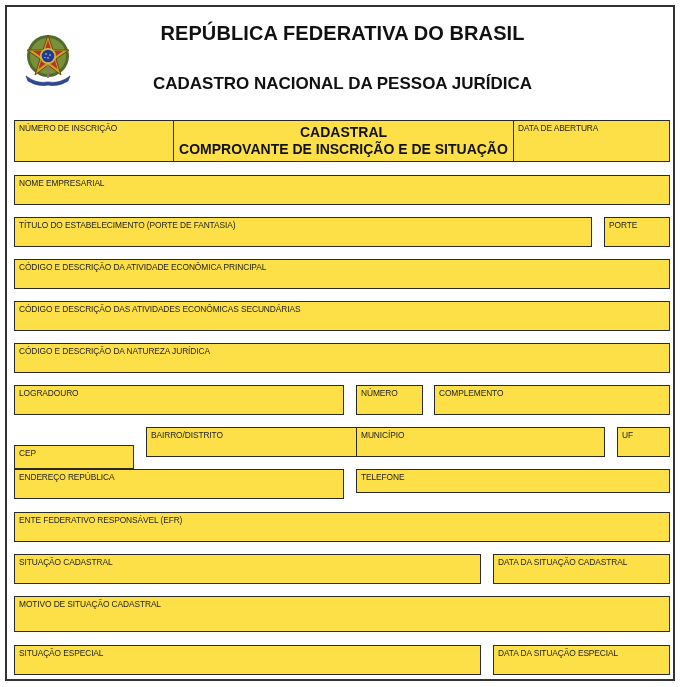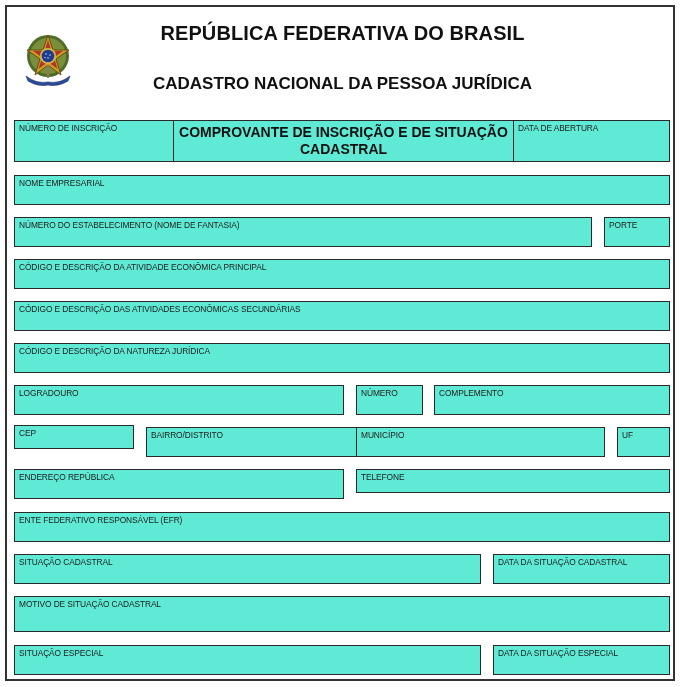--- a/index.html
+++ b/index.html
@@ -5,21 +5,21 @@
   html, body { margin: 0; padding: 0; background: #ffffff; }
   body { width: 685px; height: 687px; position: relative; overflow: hidden;
          font-family: "Liberation Sans", sans-serif; color: #111; }
   .page { position: absolute; left: 5px; top: 5px; width: 670px; height: 676px;
           border: 2px solid #333; box-sizing: border-box; background: #fff; }
   .title1 { position: absolute; left: 0; width: 685px; top: 22px; text-align: center;
             font-size: 20px; font-weight: bold; letter-spacing: 0.1px; }
   .title2 { position: absolute; left: 0; width: 685px; top: 74px; text-align: center;
             font-size: 17px; font-weight: bold; }
   .emblem { position: absolute; left: 22px; top: 32px; width: 52px; height: 56px; }
-  .box { position: absolute; border: 1.6px solid #2a2a2a; box-sizing: border-box; background: #5eead4; text-decoration: underline; }
+  .box { position: absolute; border: 1.6px solid #2a2a2a; box-sizing: border-box; background: #fde047; text-decoration: underline; }
   .lbl { position: absolute; left: 4px; top: 2px; font-size: 8.4px; letter-spacing: -0.1px;
          white-space: nowrap; color: #222; }
   .val { position: absolute; left: 4px; top: 14px; font-size: 10px; white-space: nowrap; color: #000; }
   .comprovante { position: absolute; left: 0; right: 0; top: 3px; text-align: center;
                  font-size: 14px; font-weight: bold; line-height: 17px; }
 </style>
 </head>
 <body>
 
 <div class="page"></div>
@@ -41,36 +41,36 @@
 
 <div class="title1">REPÚBLICA FEDERATIVA DO BRASIL</div>
 <div class="title2">CADASTRO NACIONAL DA PESSOA JURÍDICA</div>
 
 <div class="box" style="left:14px;top:120px;width:160px;height:42px;">
   <span class="lbl">NÚMERO DE INSCRIÇÃO</span>
   <span class="val"></span>
 </div>
 <div class="box" style="left:173px;top:120px;width:341px;height:42px;">
   <div class="comprovante">
+    <div>CADASTRAL</div>
     <div>COMPROVANTE DE INSCRIÇÃO E DE SITUAÇÃO</div>
-    <div>CADASTRAL</div>
   </div>
 </div>
 <div class="box" style="left:513px;top:120px;width:157px;height:42px;">
   <span class="lbl">DATA DE ABERTURA</span>
   <span class="val"></span>
 </div>
 
 <div class="box" style="left:14px;top:175px;width:656px;height:30px;">
   <span class="lbl">NOME EMPRESARIAL</span>
   <span class="val"></span>
 </div>
 
 <div class="box" style="left:14px;top:217px;width:578px;height:30px;">
-  <span class="lbl">NÚMERO DO ESTABELECIMENTO (NOME DE FANTASIA)</span>
+  <span class="lbl">TÍTULO DO ESTABELECIMENTO (PORTE DE FANTASIA)</span>
   <span class="val"></span>
 </div>
 <div class="box" style="left:604px;top:217px;width:66px;height:30px;">
   <span class="lbl">PORTE</span>
   <span class="val"></span>
 </div>
 
 <div class="box" style="left:14px;top:259px;width:656px;height:30px;">
   <span class="lbl">CÓDIGO E DESCRIÇÃO DA ATIVIDADE ECONÔMICA PRINCIPAL</span>
   <span class="val"></span>
@@ -92,21 +92,21 @@
 </div>
 <div class="box" style="left:356px;top:385px;width:67px;height:30px;">
   <span class="lbl">NÚMERO</span>
   <span class="val"></span>
 </div>
 <div class="box" style="left:434px;top:385px;width:236px;height:30px;">
   <span class="lbl">COMPLEMENTO</span>
   <span class="val"></span>
 </div>
 
-<div class="box" style="left:14px;top:425px;width:120px;height:24px;">
+<div class="box" style="left:14px;top:445px;width:120px;height:24px;">
   <span class="lbl">CEP</span>
   <span class="val"></span>
 </div>
 <div class="box" style="left:146px;top:427px;width:231px;height:30px;">
   <span class="lbl">BAIRRO/DISTRITO</span>
   <span class="val"></span>
 </div>
 <div class="box" style="left:356px;top:427px;width:249px;height:30px;">
   <span class="lbl">MUNICÍPIO</span>
   <span class="val"></span>

